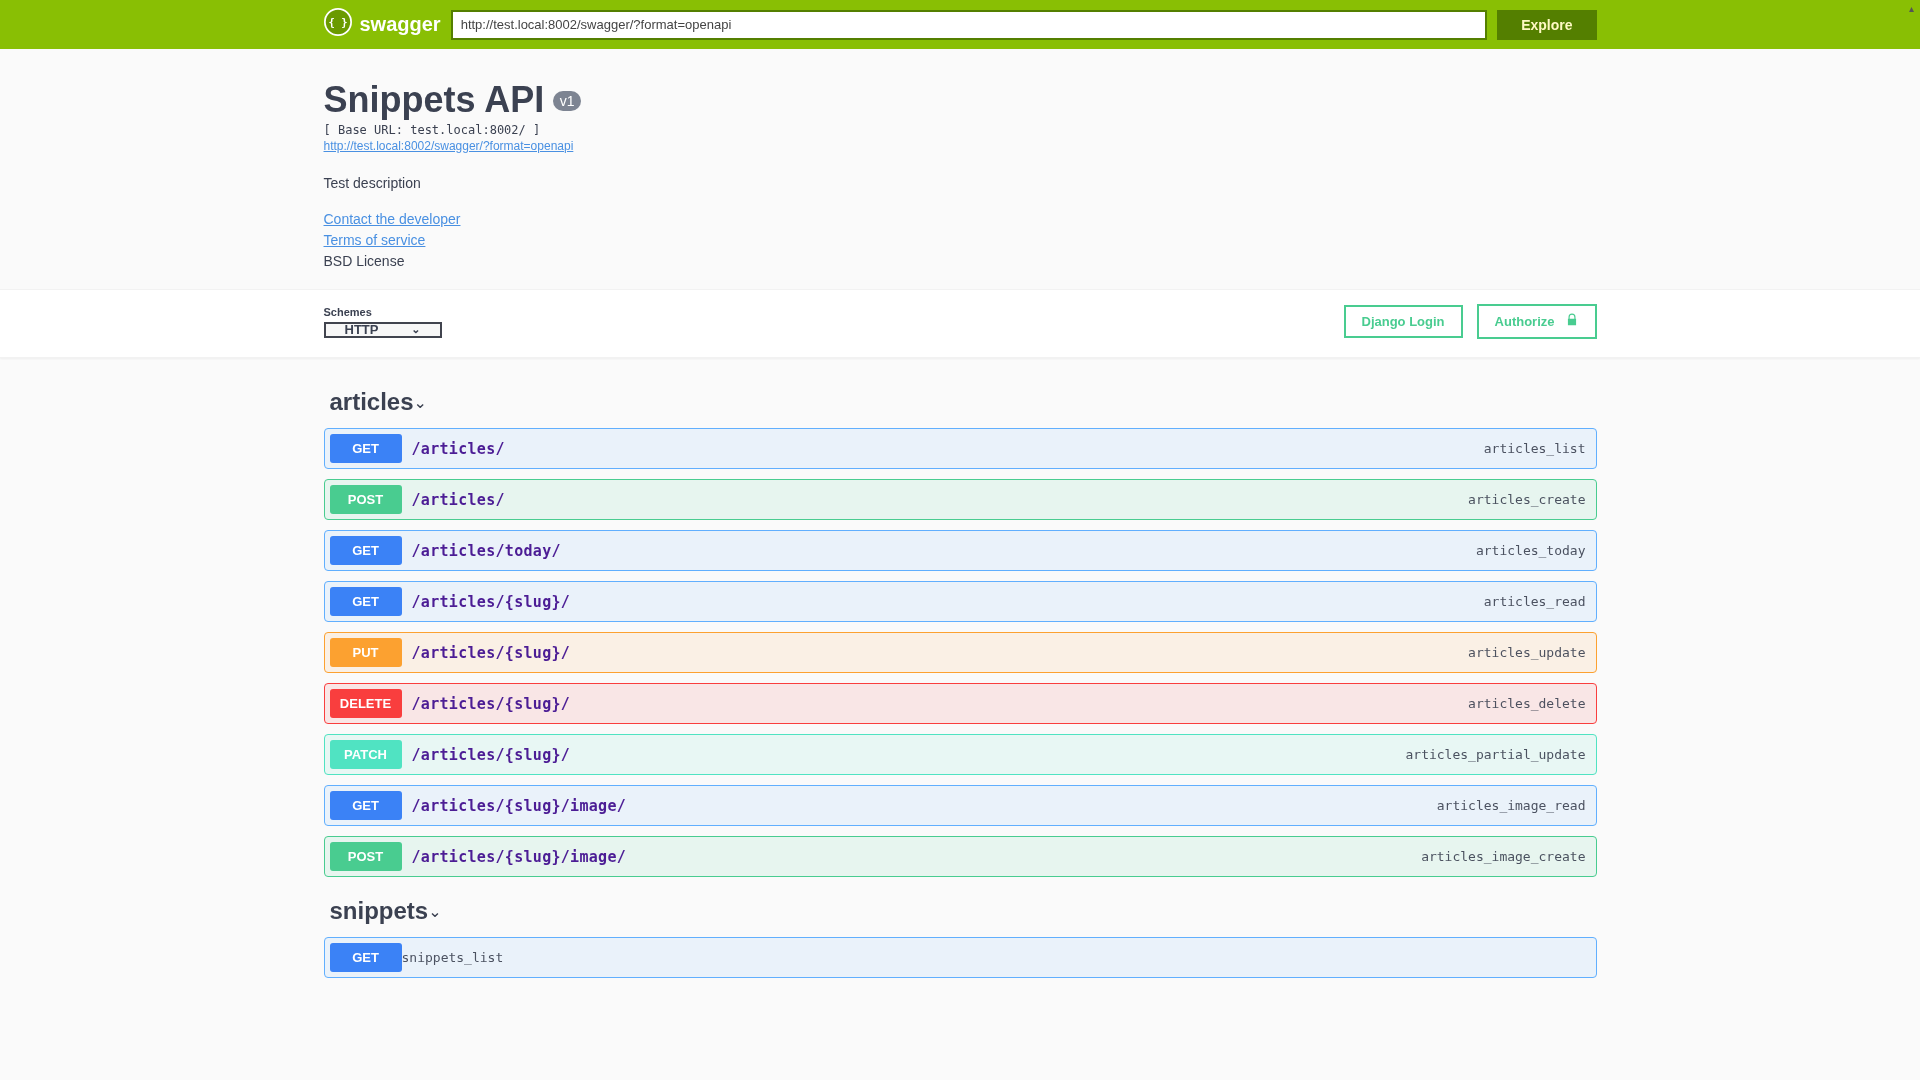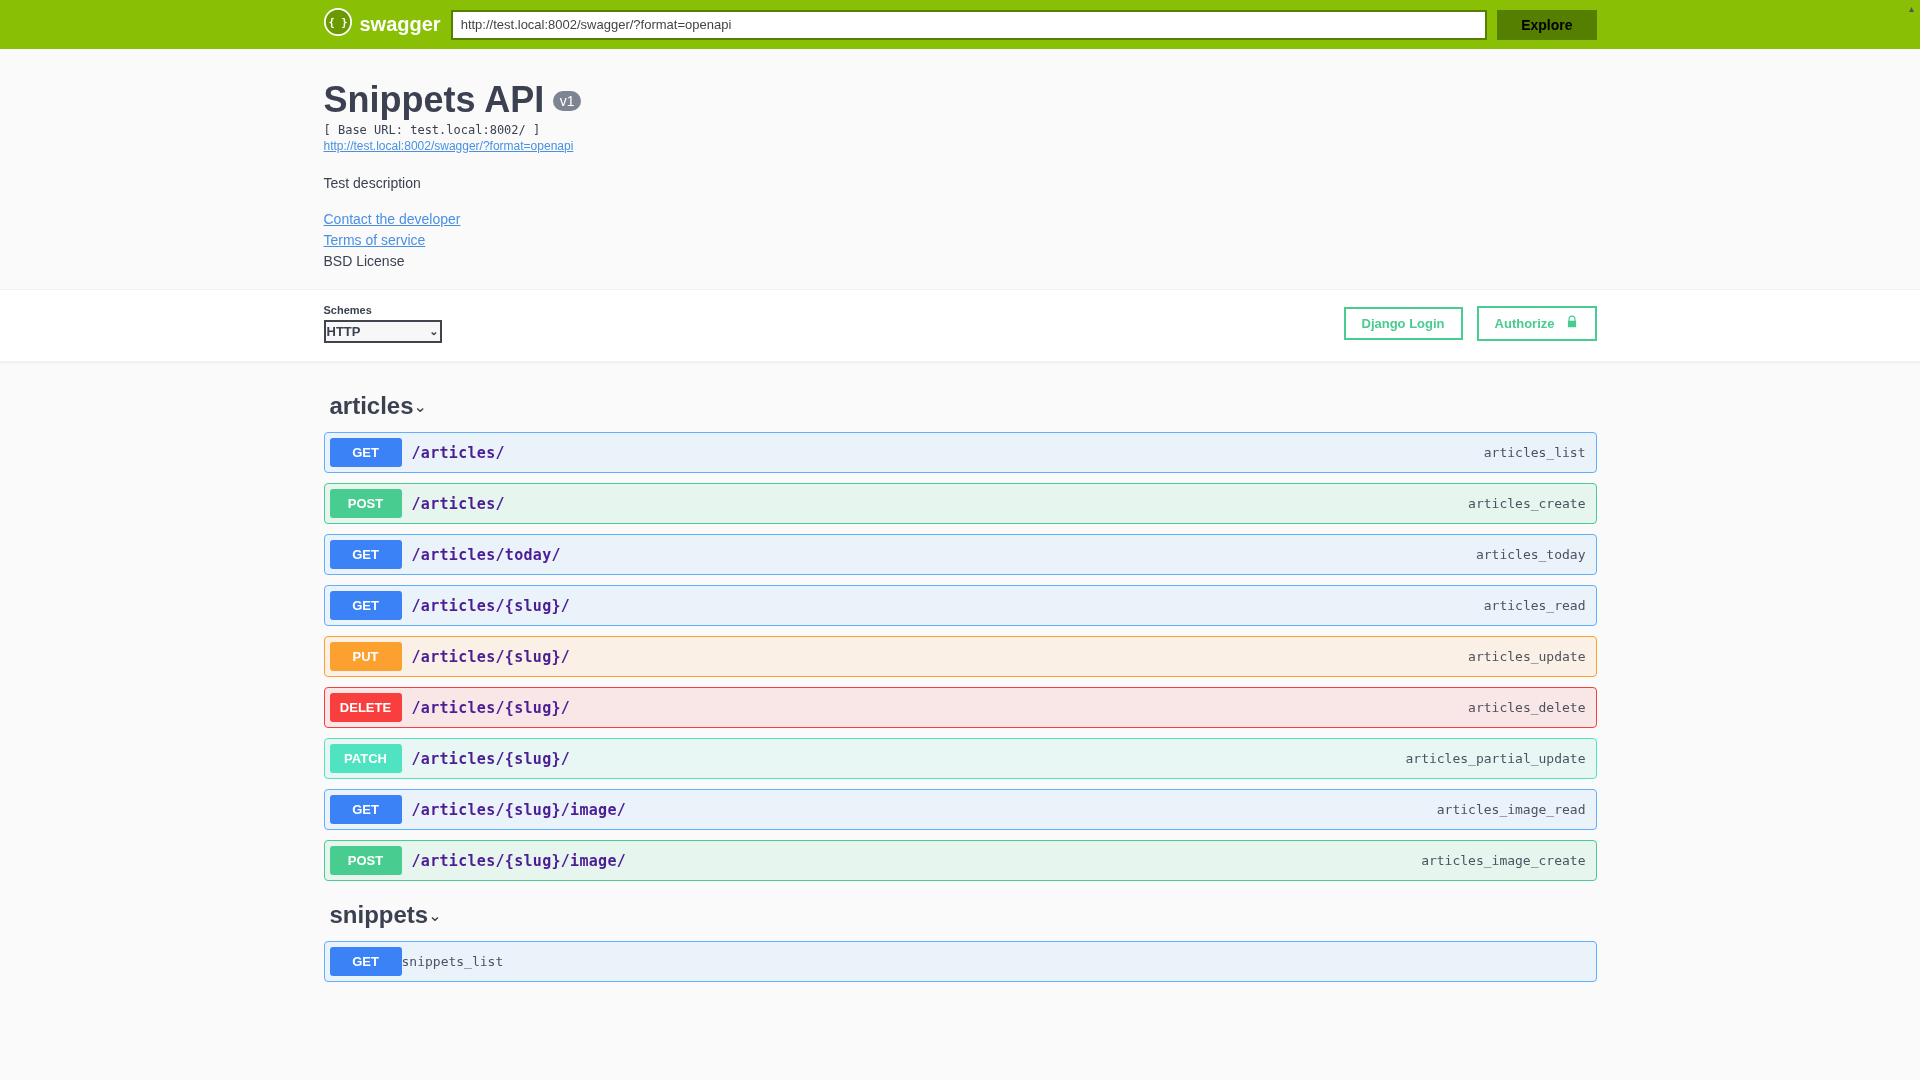--- a/index.html
+++ b/index.html
@@ -8,36 +8,36 @@
   ::-webkit-scrollbar-track { background: #f0f0f0; }
   ::-webkit-scrollbar-thumb { background: #c0c0c0; }
 
   .viewport { width: 1920px; height: 1080px; overflow-y: scroll; }
 
   .topbar { background: #89bf04; height: 49px; display: flex; align-items: center; padding: 0 0; }
   .topbar-inner { width: 1273px; margin: 0 auto; display: flex; align-items: center; gap: 10px; }
   .swagger-logo { display: flex; align-items: center; gap: 8px; color: #fff; font-weight: 700; font-size: 20px; letter-spacing: 0px; font-family: sans-serif; }
   .swagger-logo svg { width: 28px; height: 28px; }
   .url-input { flex: 1; height: 30px; border: 2px solid #547f00; background: #fff; color: #444; font-size: 13px; padding: 0 8px; font-family: sans-serif; outline: none; }
-  .explore-btn { background: #547f00; color: #000000; border: none; height: 30px; padding: 0 24px; font-weight: 700; font-size: 14px; cursor: pointer; font-family: sans-serif; }
+  .explore-btn { background: #547f00; color: #fef9c3; border: none; height: 30px; padding: 0 24px; font-weight: 700; font-size: 14px; cursor: pointer; font-family: sans-serif; }
 
   .info-section { width: 1273px; margin: 0 auto; padding: 30px 0 20px 0; }
   .api-title { font-size: 36px; font-weight: 700; color: #3b4151; font-family: sans-serif; display: inline; }
   .version-badge { display: inline-block; background: #7d8492; color: #fff; font-size: 14px; border-radius: 57px; padding: 2px 7px; vertical-align: super; margin-left: 4px; }
   .base-url { font-family: monospace; font-size: 12px; color: #3b4151; margin-top: 2px; }
   .spec-link { color: #4990e2; font-size: 12px; text-decoration: underline; font-family: sans-serif; display: block; margin-top: 2px; }
   .description { font-size: 14px; color: #3b4151; margin-top: 22px; font-family: sans-serif; }
   .info-links { margin-top: 20px; }
   .info-links a { display: block; color: #4990e2; font-size: 14px; text-decoration: underline; margin-bottom: 5px; font-family: sans-serif; }
   .license { font-size: 14px; margin-top: 3px; }
 
   .scheme-bar { background: #fff; border-top: 1px solid rgba(0,0,0,0.05); border-bottom: 1px solid rgba(0,0,0,0.05); box-shadow: 0 1px 2px rgba(0,0,0,.05); }
   .scheme-inner { width: 1273px; margin: 0 auto; display: flex; align-items: center; justify-content: space-between; padding: 14px 0 18px 0; }
   .scheme-left .scheme-label { font-size: 11px; font-weight: 700; color: #3b4151; display: block; margin-bottom: 4px; }
-  .scheme-select { width: 118px; height: 23px; border: 2px solid #41444e; background: #f7f7f7; font-weight: 700; font-size: 13px; padding: 0 1px; position: relative; display: flex; align-items: center; justify-content: space-between; cursor: pointer; }
+  .scheme-select { width: 118px; height: 16px; border: 2px solid #41444e; background: #f7f7f7; font-weight: 700; font-size: 13px; padding: 0 19px; position: relative; display: flex; align-items: center; justify-content: space-between; cursor: pointer; }
   .scheme-select .chev { font-size: 11px; }
   .scheme-right { display: flex; gap: 14px; align-items: center; }
   .btn-outline { background: transparent; border: 2px solid #49cc90; color: #49cc90; font-weight: 700; font-size: 13px; padding: 7px 16px; cursor: pointer; display: flex; align-items: center; gap: 10px; font-family: sans-serif; }
   .lock-icon svg { width: 14px; height: 14px; fill: #49cc90; }
 
   .ops-section { width: 1273px; margin: 0 auto; padding-top: 20px; }
   .tag-header { display: flex; align-items: center; cursor: pointer; padding: 10px 0 12px 6px; }
   .tag-name { font-size: 24px; font-weight: 700; color: #3b4151; font-family: sans-serif; }
   .tag-chev { font-size: 16px; color: #3b4151; }
 

